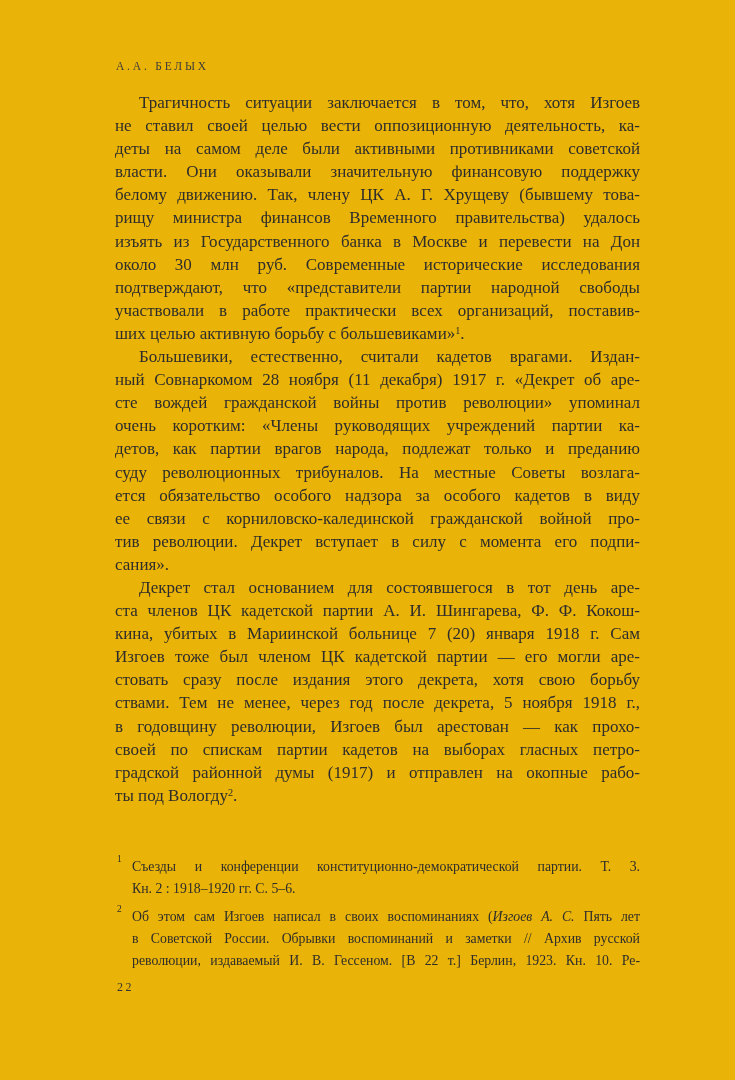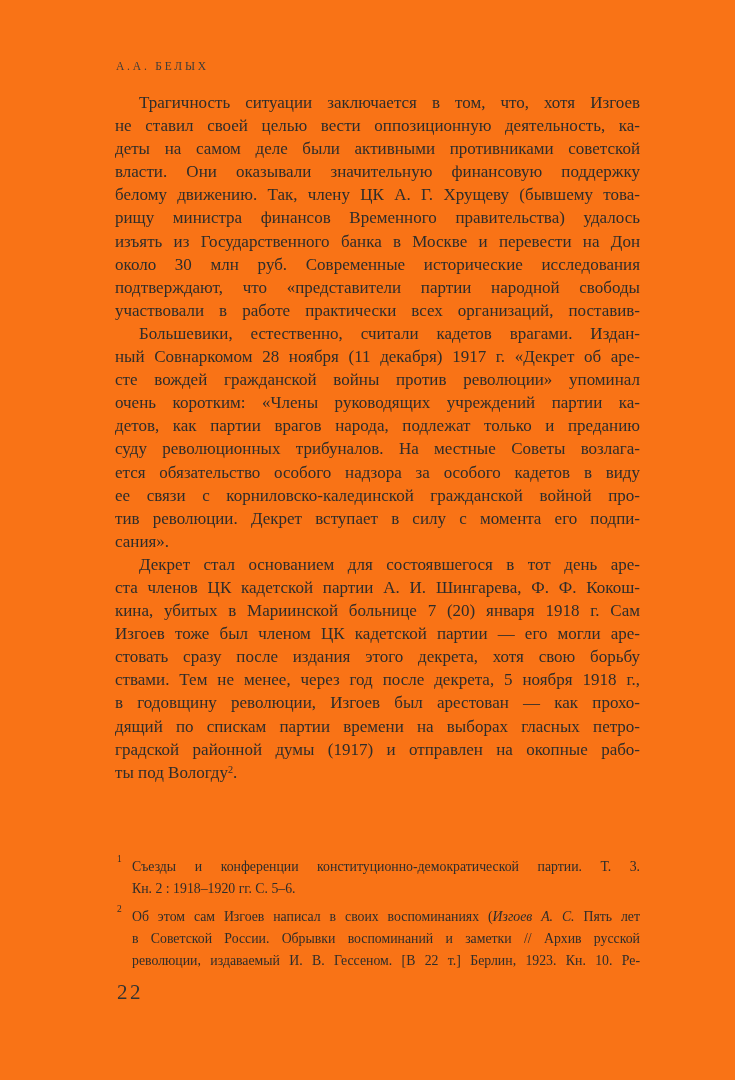--- a/index.html
+++ b/index.html
@@ -1,21 +1,21 @@
 <!DOCTYPE html>
 <html><head>
 <meta charset="utf-8">
 <style>
   html, body { margin: 0; padding: 0; background: #e8e8e8; }
   .page {
     position: relative;
     width: 735px;
     height: 1080px;
     margin: 0 auto;
-    background: #f97316;
+    background: #eab308;
     font-family: "Liberation Serif", "DejaVu Serif", serif;
     color: #2e2d2b;
     overflow: hidden;
   }
   .running-head {
     position: absolute;
     left: 116px;
     top: 60px;
     font-size: 11.5px;
     letter-spacing: 2.8px;
@@ -56,21 +56,21 @@
     left: -15px;
     top: -2px;
     font-size: 9.5px;
     line-height: normal;
   }
   .fn-line i { }
   .page-number {
     position: absolute;
     left: 117px;
     top: 980px;
-    font-size: 21px;
+    font-size: 12px;
     letter-spacing: 2.5px;
     color: #353432;
   }
 </style>
 </head>
 <body>
 
 <div class="page">
   <div class="running-head">А.А. БЕЛЫХ</div>
 
@@ -79,20 +79,21 @@
         <div class="line j indent">Трагичность ситуации заключается в том, что, хотя Изгоев</div>
         <div class="line j">не ставил своей целью вести оппозиционную деятельность, ка-</div>
         <div class="line j">деты на самом деле были активными противниками советской</div>
         <div class="line j">власти. Они оказывали значительную финансовую поддержку</div>
         <div class="line j">белому движению. Так, члену ЦК А. Г. Хрущеву (бывшему това-</div>
         <div class="line j">рищу министра финансов Временного правительства) удалось</div>
         <div class="line j">изъять из Государственного банка в Москве и перевести на Дон</div>
         <div class="line j">около 30 млн руб. Современные исторические исследования</div>
         <div class="line j">подтверждают, что «представители партии народной свободы</div>
         <div class="line j">участвовали в работе практически всех организаций, поставив-</div>
+        <div class="line last"><span>ших целью активную борьбу с большевиками»</span><span class="ref">1</span><span>.</span></div>
       </div>
       <div class="para">
         <div class="line j indent">Большевики, естественно, считали кадетов врагами. Издан-</div>
         <div class="line j">ный Совнаркомом 28 ноября (11 декабря) 1917 г. «Декрет об аре-</div>
         <div class="line j">сте вождей гражданской войны против революции» упоминал</div>
         <div class="line j">очень коротким: «Члены руководящих учреждений партии ка-</div>
         <div class="line j">детов, как партии врагов народа, подлежат только и преданию</div>
         <div class="line j">суду революционных трибуналов. На местные Советы возлага-</div>
         <div class="line j">ется обязательство особого надзора за особого кадетов в виду</div>
         <div class="line j">ее связи с корниловско-калединской гражданской войной про-</div>
@@ -100,21 +101,21 @@
         <div class="line last"><span>сания».</span></div>
       </div>
       <div class="para">
         <div class="line j indent">Декрет стал основанием для состоявшегося в тот день аре-</div>
         <div class="line j">ста членов ЦК кадетской партии А. И. Шингарева, Ф. Ф. Кокош-</div>
         <div class="line j">кина, убитых в Мариинской больнице 7 (20) января 1918 г. Сам</div>
         <div class="line j">Изгоев тоже был членом ЦК кадетской партии — его могли аре-</div>
         <div class="line j">стовать сразу после издания этого декрета, хотя свою борьбу</div>
         <div class="line j">ствами. Тем не менее, через год после декрета, 5 ноября 1918 г.,</div>
         <div class="line j">в годовщину революции, Изгоев был арестован — как прохо-</div>
-        <div class="line j">дящий по спискам партии времени на выборах гласных петро-</div>
+        <div class="line j">своей по спискам партии кадетов на выборах гласных петро-</div>
         <div class="line j">градской районной думы (1917) и отправлен на окопные рабо-</div>
         <div class="line last"><span>ты под Вологду</span><span class="ref">2</span><span>.</span></div>
       </div>
     </div>
 
   <div class="footnotes" id="footnotes">
       <div class="footnote">
         <div class="fn-line j"><span class="fn-marker">1</span><span>Съезды и конференции конституционно-демократической партии. Т. 3.</span></div>
         <div class="fn-line"><span>Кн. 2 : 1918–1920 гг. С. 5–6.</span></div>
       </div>

